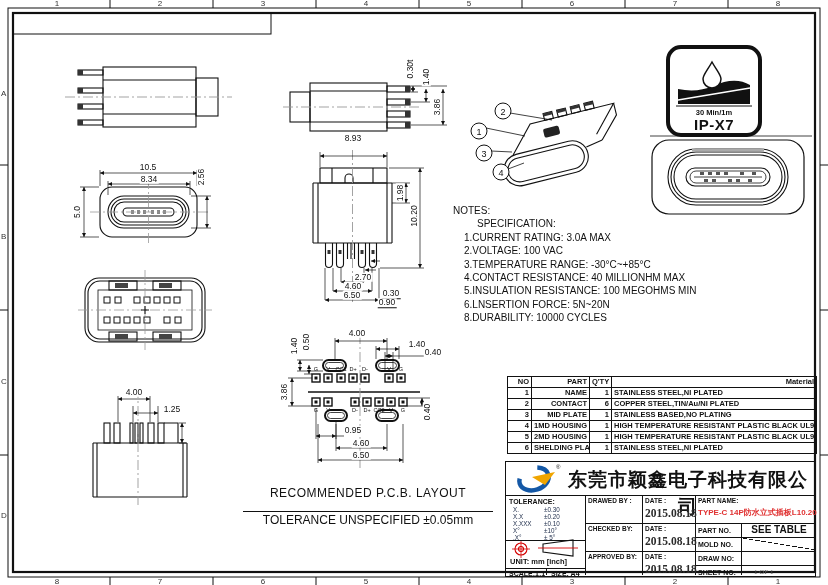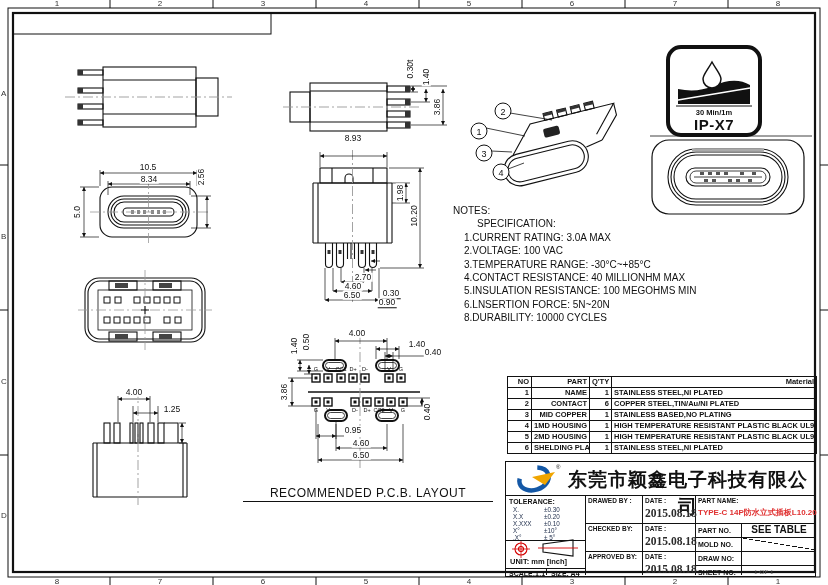--- a/index.html
+++ b/index.html
@@ -14,21 +14,21 @@
   .balloon{position:absolute;width:15px;height:15px;border:1px solid #111;border-radius:50%;
            background:#fff;display:flex;align-items:center;justify-content:center;
            font-size:9px;transform:translate(-50%,-50%);}
   .zone{position:absolute;font-size:8px;color:#333;transform:translateX(-50%);line-height:1;}
   .zoneL{position:absolute;font-size:8px;color:#333;line-height:1;}
   
   #notes{position:absolute;left:453px;top:204px;font-size:10px;line-height:13.4px;white-space:nowrap;}
   #notes .ind1{margin-left:24px;} #notes .ind2{margin-left:11px;}
   
   #pcbnote{position:absolute;left:243px;top:486px;width:250px;text-align:center;}
-  #pcbnote .l1{font-size:12px;letter-spacing:.5px;border-bottom:1px solid #111;padding-bottom:1px;}
+  #pcbnote .l1{font-size:12px;letter-spacing:.5px;border-bottom:1px solid #111;padding-bottom:11px;}
   #pcbnote .l2{font-size:12px;margin-top:1px;}
   
   #tablewrap{position:absolute;left:507px;top:375px;width:309px;}
   #tablewrap .tlabel{font-size:7.5px;font-weight:bold;}
   table.mat{border-collapse:collapse;width:309px;table-layout:fixed;margin-top:1px;}
   table.mat th,table.mat td{border:1px solid #111;font-size:7.5px;padding:0 2px;height:10px;
       line-height:1;white-space:nowrap;overflow:hidden;text-align:right;font-weight:bold;}
   table.mat td.mati{text-align:left;}
   
   #tb{position:absolute;left:505px;top:461px;width:311px;height:116px;border:1.5px solid #111;box-sizing:border-box;}
@@ -449,20 +449,21 @@
   <div class="ind2">2.VOLTAGE: 100 VAC</div>
   <div class="ind2">3.TEMPERATURE RANGE: -30°C~+85°C</div>
   <div class="ind2">4.CONTACT RESISTANCE: 40 MILLIONHM MAX</div>
   <div class="ind2">5.INSULATION RESISTANCE: 100 MEGOHMS MIN</div>
   <div class="ind2">6.LNSERTION FORCE: 5N~20N</div>
   <div class="ind2">8.DURABILITY: 10000 CYCLES</div>
 </div>
 
 <div id="pcbnote">
   <div class="l1">RECOMMENDED    P.C.B.  LAYOUT</div>
+  <div class="l2">TOLERANCE  UNSPECIFIED  ±0.05mm</div>
 </div>
 
 <div id="tablewrap">
   <table class="mat">
     <colgroup>
           <col style="width:24px">
           <col style="width:58px">
           <col style="width:22px">
           <col style="width:205px">
         </colgroup>
@@ -482,21 +483,21 @@
             <td class="mati">STAINLESS  STEEL,NI  PLATED</td>
       </tr>
       <tr>
         <td>2</td>
             <td>CONTACT</td>
             <td>6</td>
             <td class="mati">COPPER  STEEL,TIN/Au/NI  PLATED</td>
       </tr>
       <tr>
         <td>3</td>
-            <td>MID COPPER</td>
+            <td>MID PLATE</td>
             <td>1</td>
             <td class="mati">STAINLESS  BASED,NO  PLATING</td>
       </tr>
       <tr>
         <td>4</td>
             <td>1MD HOUSING</td>
             <td>1</td>
             <td class="mati">HIGH  TEMPERATURE  RESISTANT  PLASTIC  BLACK  UL94  V-0</td>
       </tr>
       <tr>

